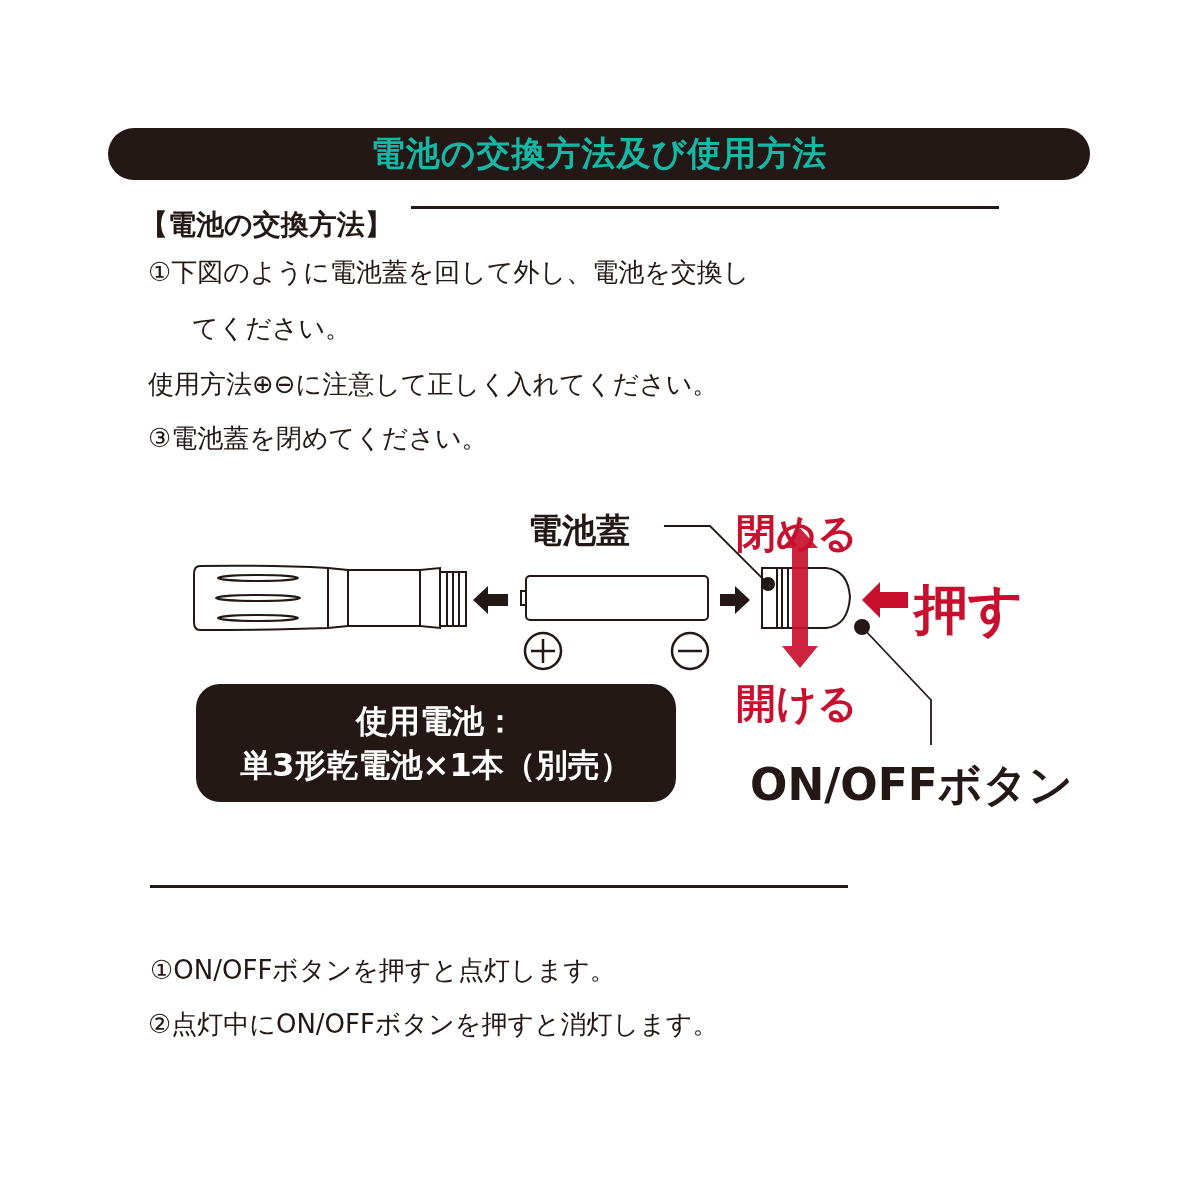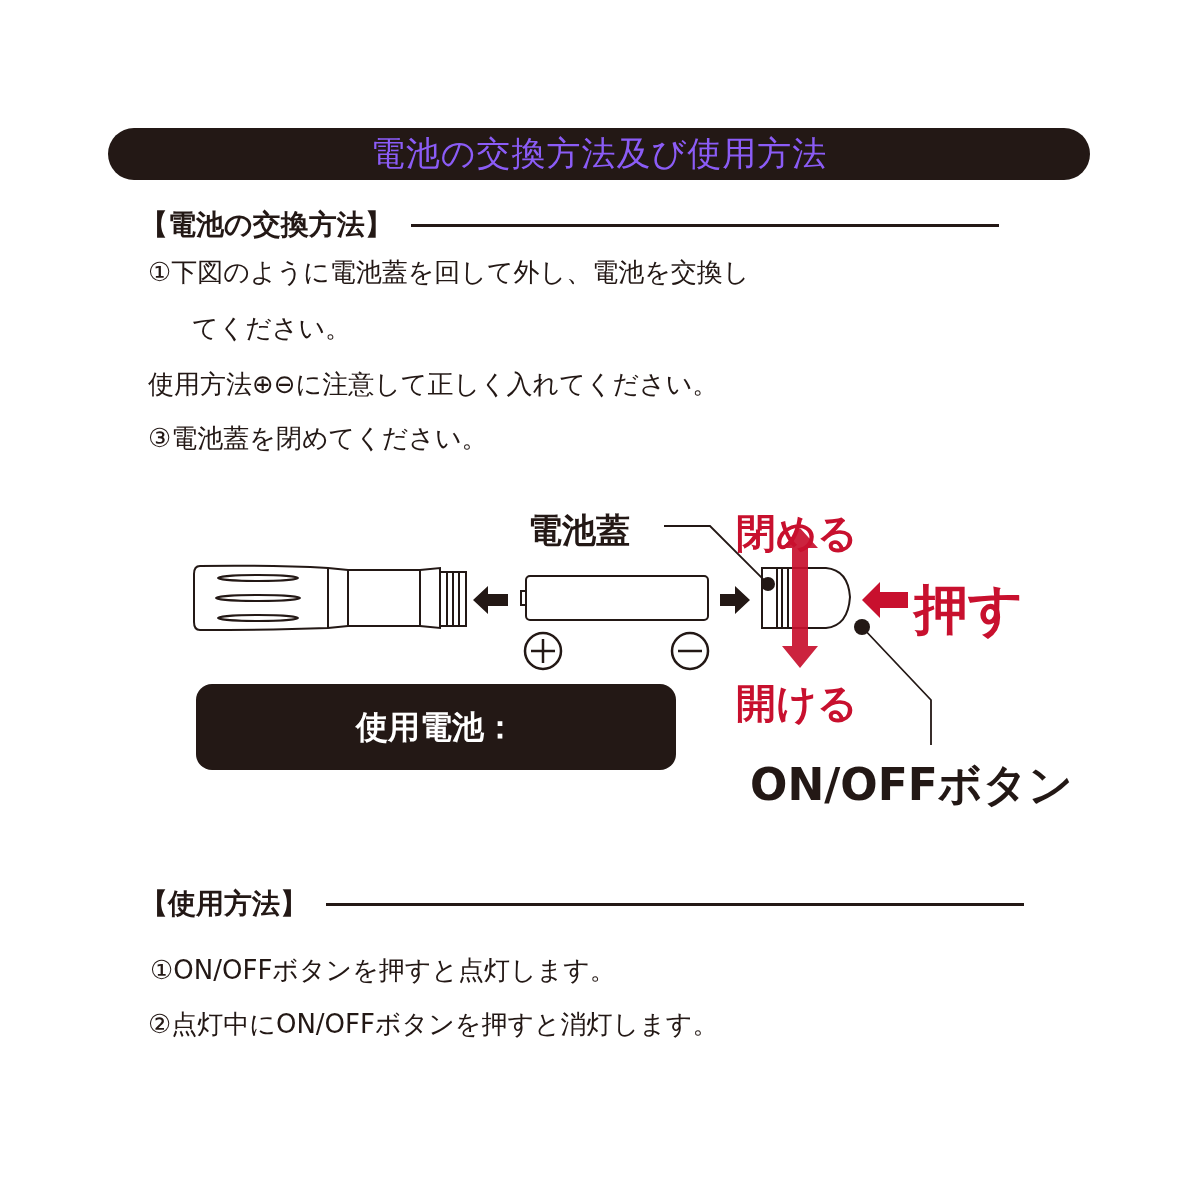--- a/index.html
+++ b/index.html
@@ -5,35 +5,35 @@
   html, body { margin: 0; padding: 0; }
   body {
     width: 1200px; height: 1200px; background: #ffffff; position: relative; overflow: hidden;
     font-family: "DejaVu Sans", "Liberation Sans", sans-serif; color: #231815;
   }
   .title-bar {
     position: absolute; left: 108px; top: 128px; width: 982px; height: 52px;
     background: #231815; border-radius: 26px;
     display: flex; align-items: center; justify-content: center;
   }
-  .title-text { color: #8b5cf6; font-size: 34px; font-weight: normal; letter-spacing: 1px; }
+  .title-text { color: #14b8a6; font-size: 34px; font-weight: bold; letter-spacing: 1px; }
   .section-head {
-    position: absolute; display: flex; align-items: center; gap: 8px;
+    position: absolute; display: flex; align-items: flex-start; gap: 8px;
   }
   .section-head .label { font-size: 28px; font-weight: bold; white-space: nowrap; }
   .section-head .rule { height: 3px; background: #231815; margin-left: 10px; }
   .step {
     position: absolute; font-size: 26px; line-height: 56px; white-space: nowrap;
   }
   .diagram { position: absolute; left: 0; top: 0; width: 1200px; height: 1200px; }
   .dlabel { position: absolute; font-weight: bold; white-space: nowrap; }
   .red { color: #c8102e; }
   .battery-box {
-    position: absolute; left: 196px; top: 684px; width: 480px; height: 86px;
-    background: #231815; border-radius: 16px; color: #fff;
+    position: absolute; left: 196px; top: 684px; width: 480px; height: 118px;
+    background: #231815; border-radius: 24px; color: #fff;
     display: flex; flex-direction: column; align-items: center; justify-content: center;
     font-weight: bold; font-size: 32px; line-height: 44px;
   }
 </style>
 </head>
 <body>
 
 <div class="title-bar">
   <span class="title-text">電池の交換方法及び使用方法</span>
 </div>
@@ -101,20 +101,20 @@
 </svg>
 
 <div class="dlabel" style="left:528px; top:508px; font-size:34px;">電池蓋</div>
 <div class="dlabel red" style="left:736px; top:474px; font-size:40px;margin-top:32px;">閉める</div>
 <div class="dlabel red" style="left:736px; top:676px; font-size:40px;">開ける</div>
 <div class="dlabel red" style="left:914px; top:574px; font-size:54px;">押す</div>
 <div class="dlabel" style="left:750px; top:756px; font-size:44px;">ON/OFFボタン</div>
 
 <div class="battery-box">
   <span>使用電池：</span>
+  <span>単3形乾電池×1本（別売）</span>
 </div>
 
 <div class="section-head" style="left:140px; top:885px;">
-  <span class="label">【使用方法】</span>
   <span class="rule" style="width:698px;"></span>
 </div>
 <div class="step" style="left:150px; top:942px;">①ON/OFFボタンを押すと点灯します。</div>
 <div class="step" style="left:148px; top:996px;">②点灯中にON/OFFボタンを押すと消灯します。</div>
 
 </body></html>

